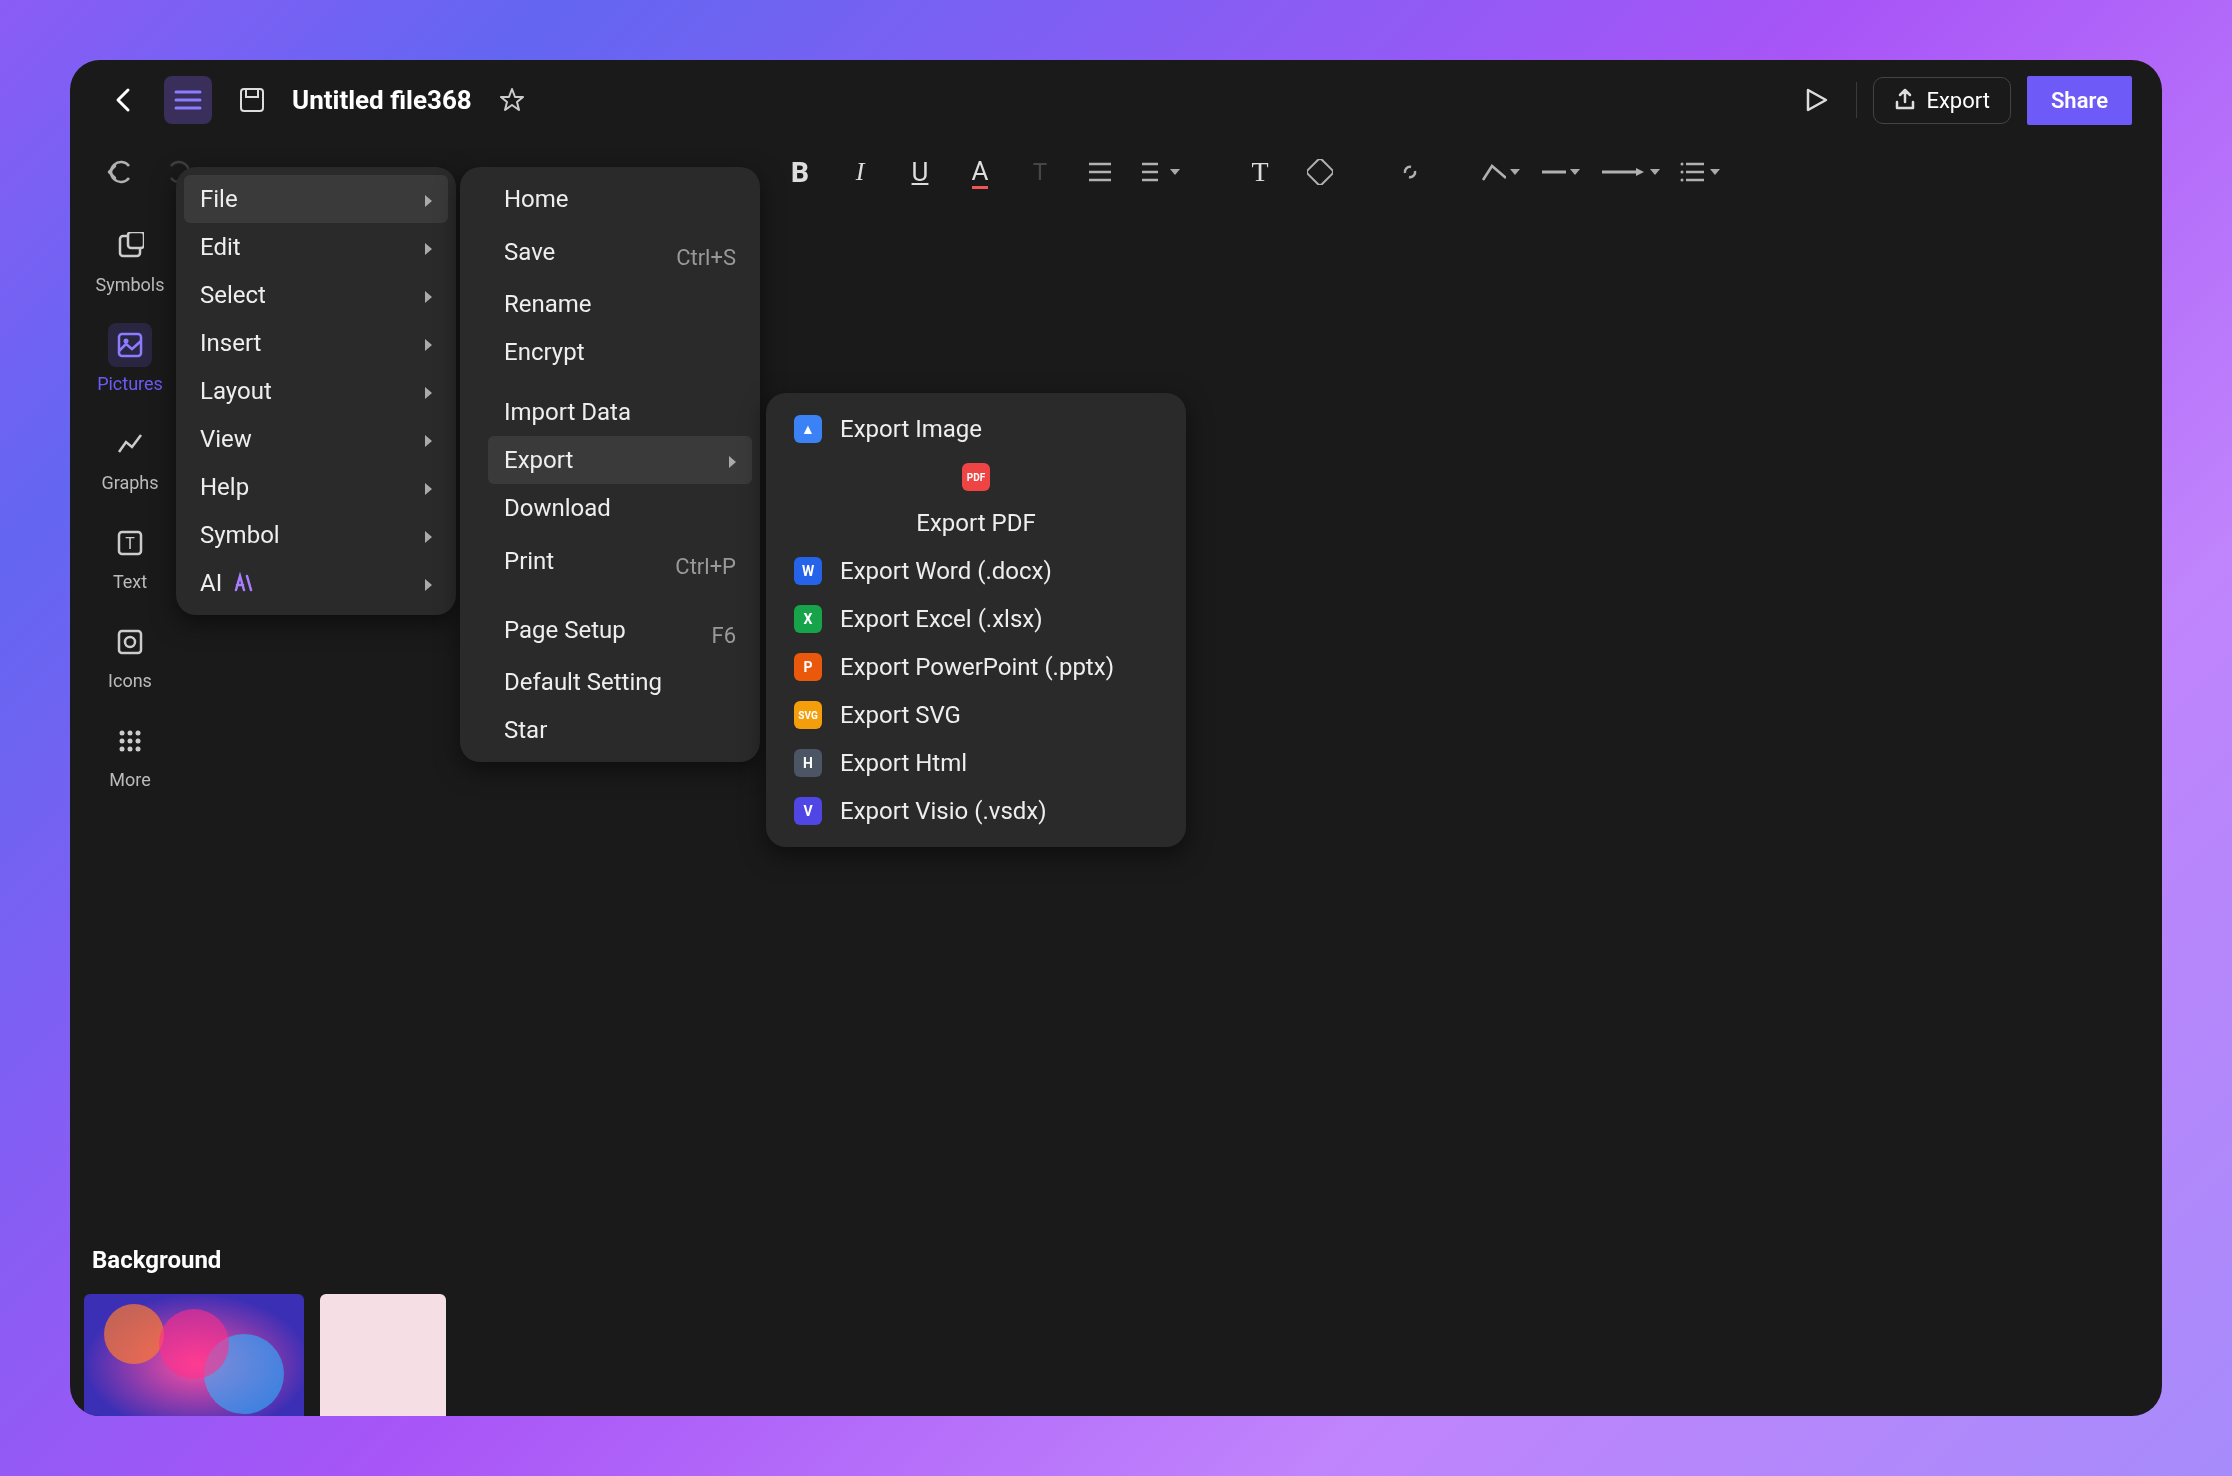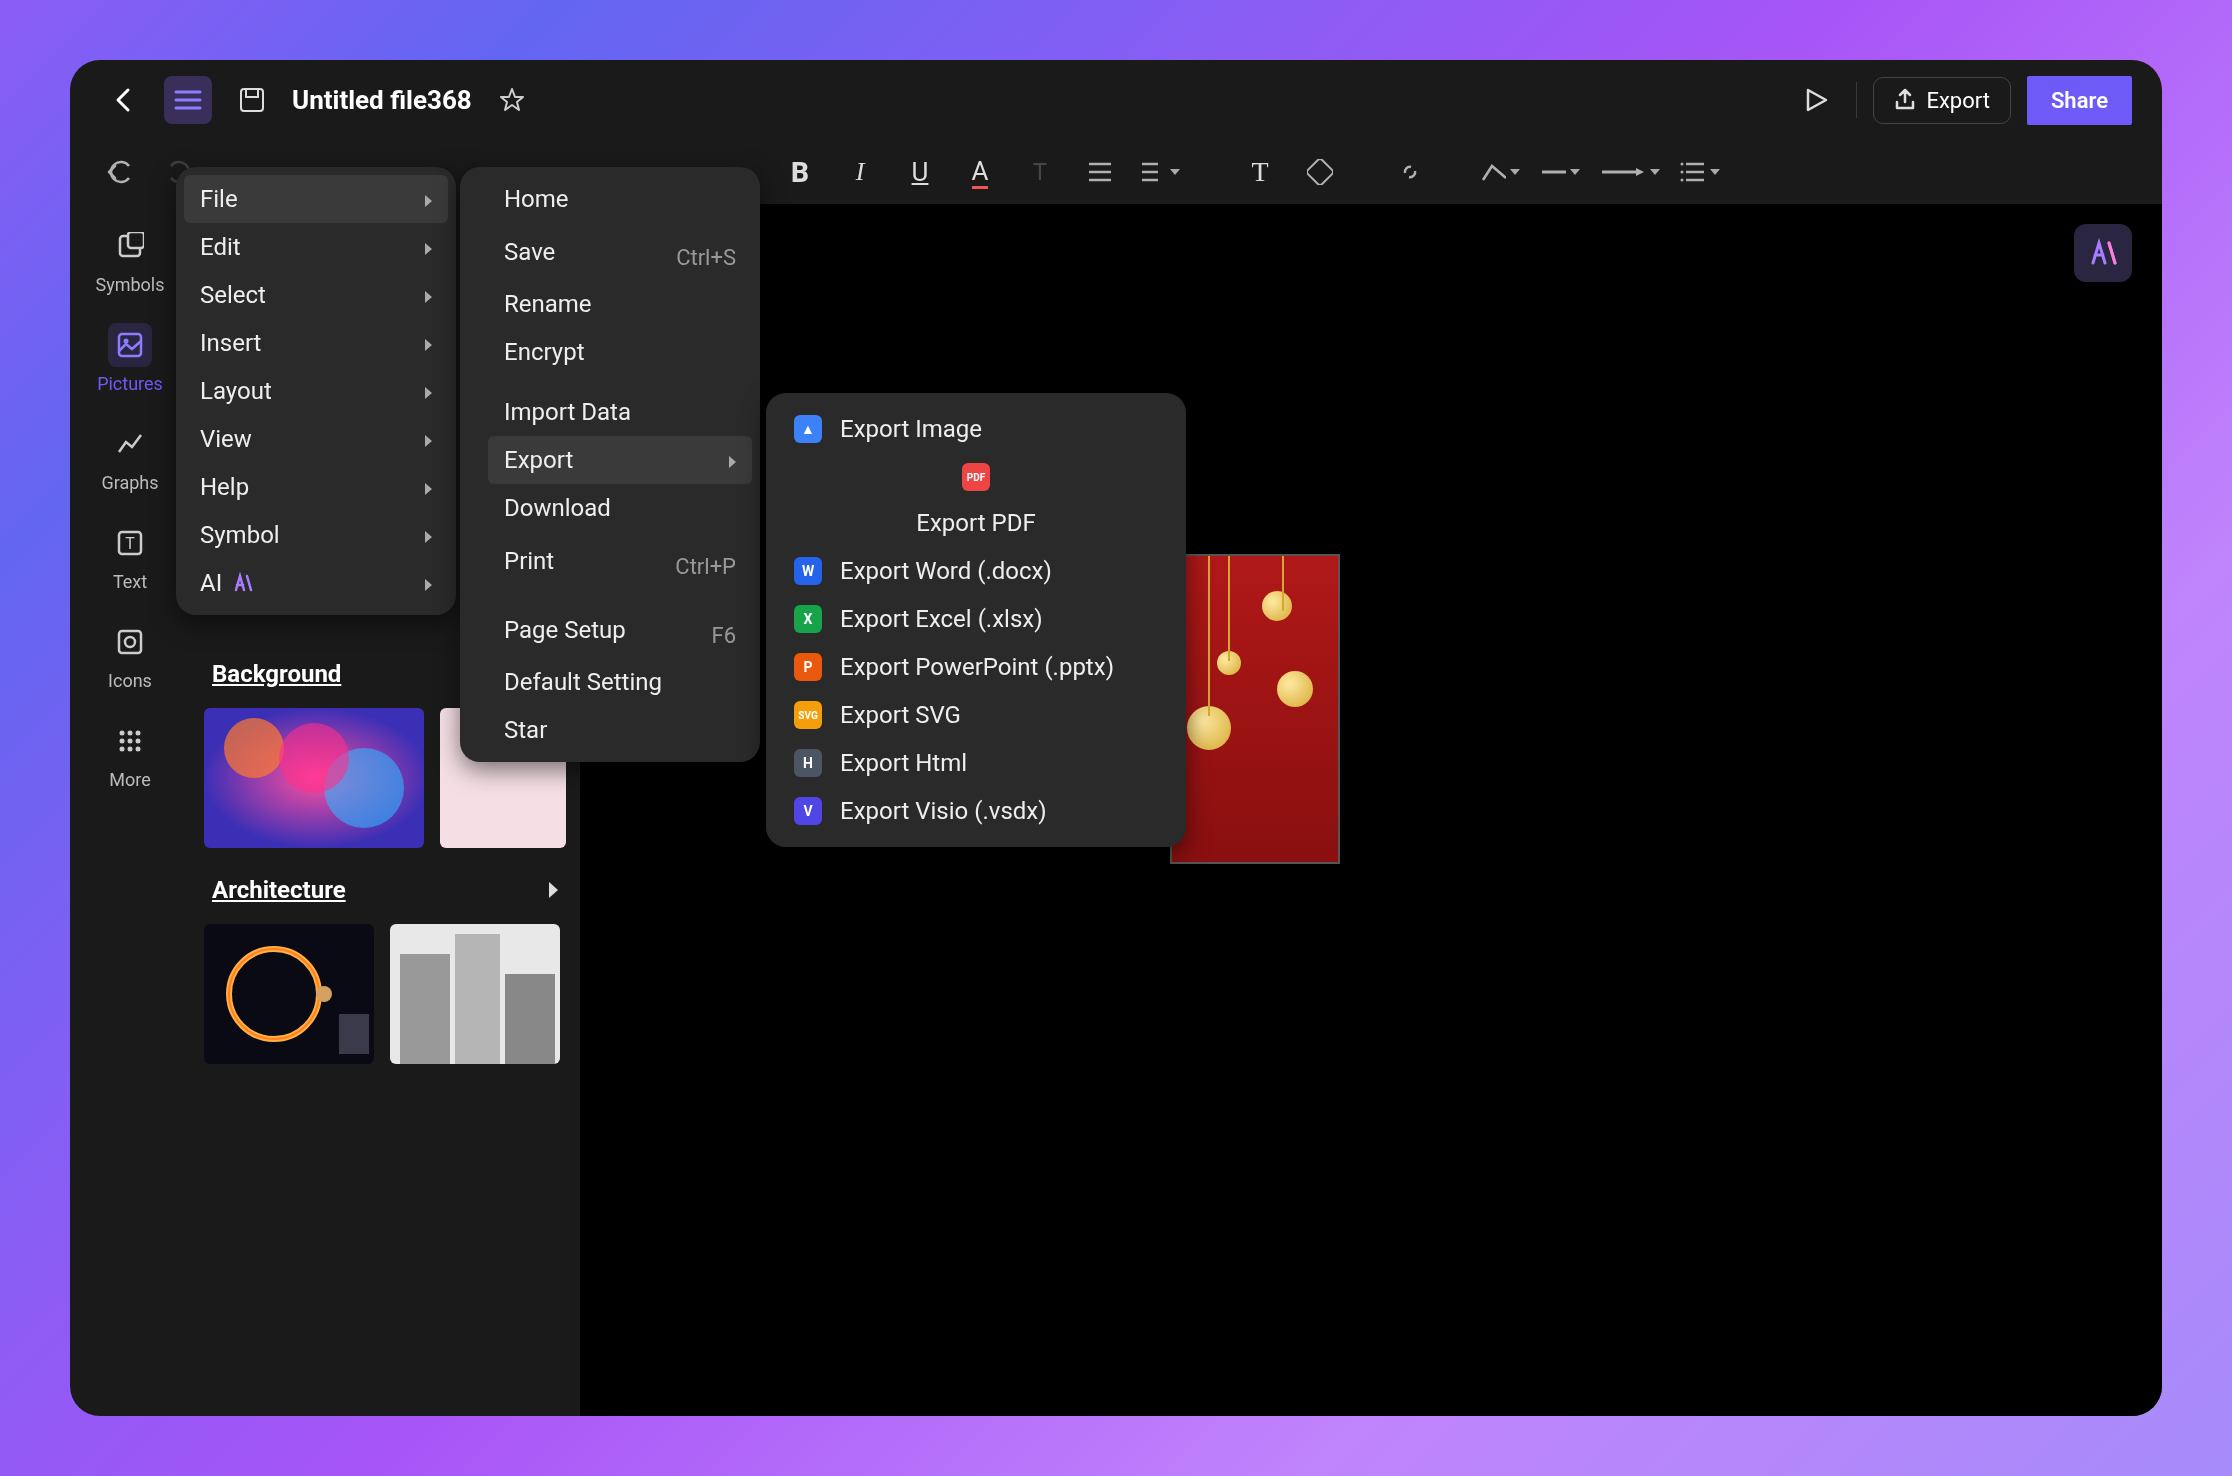--- a/index.html
+++ b/index.html
@@ -30,29 +30,29 @@
   color: #fff; font-size: 22px; font-weight: 600; cursor: pointer;
 }
 .vsep { width: 1px; height: 36px; background: #3a3a3a; }
 
 .toolbar {
   display: flex; align-items: center; height: 64px; padding: 0 30px; gap: 20px;
 }
 .toolbar .tool { width: 40px; height: 40px; display: flex; align-items: center; justify-content: center; cursor: pointer; }
 .toolbar .tool svg { opacity: .85; }
 
-.content { display: flex; position: absolute; top: 144px; bottom: 0; left: 0; right: 0; }
+.content { display: flex; position: absolute; top: 144px; bottom: 0; left: 0; right: 0; flex-direction: column; }
 .sidebar { width: 120px; display: flex; flex-direction: column; align-items: center; padding-top: 20px; gap: 28px; }
 .side-item { display: flex; flex-direction: column; align-items: center; gap: 6px; color: #bbb; font-size: 18px; cursor: pointer; }
 .side-item.active { color: #6D5AF7; }
 .side-item .side-icon { width: 44px; height: 44px; display:flex; align-items:center; justify-content:center; border-radius:8px; }
 .side-item.active .side-icon { background: #2a2540; }
 
 .panel { width: 390px; padding: 20px 14px; }
-.panel-header { display: flex; align-items: center; justify-content: space-between; color: #fff; font-size: 24px; font-weight: 700; padding: 6px 8px; text-decoration: underline; }
+.panel-header { display: flex; align-items: center; justify-content: space-between; color: #fff; font-size: 24px; font-weight: 700; padding: 6px 8px; }
 .panel-row { display: flex; gap: 16px; margin: 14px 0 22px; }
 .thumb { border-radius: 6px; }
 
 .canvas { flex: 1; background: #000; position: relative; border-top-left-radius: 6px; }
 .canvas-placeholder { position: absolute; border: 2px solid #555; }
 .canvas-red { background: linear-gradient(180deg, #b01818 0%, #8a0f0f 100%); }
 .gold-circle { position: absolute; border-radius: 50%; background: radial-gradient(circle at 35% 35%, #ffe9a3, #d4a82e); }
 
 .ai-badge {
   position: absolute; right: 30px; top: 20px; width: 58px; height: 58px;

